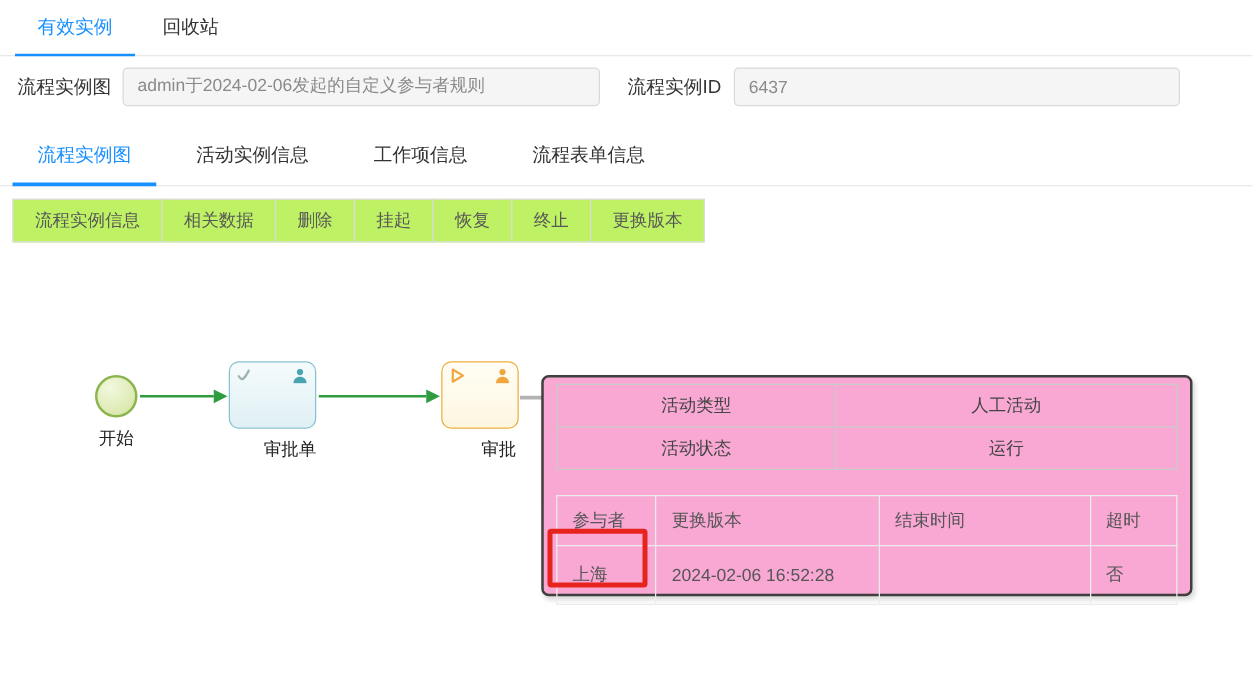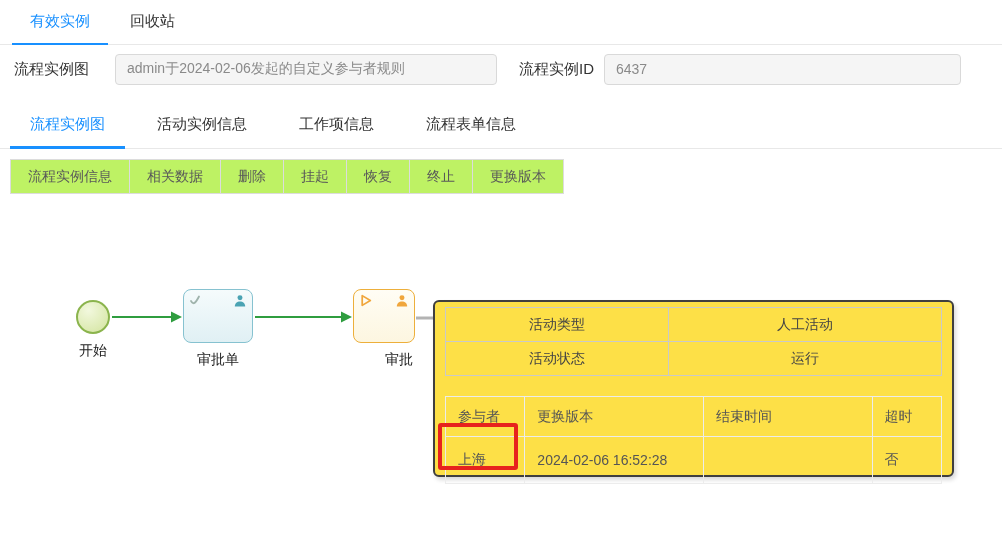--- a/index.html
+++ b/index.html
@@ -30,21 +30,21 @@
   .page-tab{display:flex;align-items:center;padding:0 18px;font-size:15px;color:#333;cursor:pointer;margin-right:4px;margin-bottom:-1px;border-bottom:2px solid transparent;}
   .page-tab.active{color:var(--accent);border-bottom-color:var(--accent);}
 
   
   .form-row{display:flex;align-items:center;height:48px;padding:0 14px;}
   .form-label{font-size:15px;color:#333;white-space:nowrap;}
   .form-input{
     height:31px;border:1px solid #d9d9d9;border-radius:4px;background:#f5f5f5;
     color:#8a8a8a;font-size:14px;padding:0 11px;font-family:inherit;outline:none;
   }
-  .input-name{width:382px;margin-left:26px;}
+  .input-name{width:382px;margin-left:9px;}
   .label-id{margin-left:22px;}
   .input-id{width:357px;margin-left:10px;}
 
   
   .detail-tabs{display:flex;align-items:stretch;height:46px;border-bottom:1px solid #e8e8e8;padding-left:10px;margin-top:10px;}
   .detail-tab{display:flex;align-items:center;padding:0 20px;font-size:15px;color:#333;cursor:pointer;margin-right:12px;margin-bottom:-1px;border-bottom:3px solid transparent;}
   .detail-tab.active{color:var(--accent);border-bottom-color:var(--accent);}
 
   
   .toolbar{display:flex;padding:10px 0 0 10px;}
@@ -61,21 +61,21 @@
   .arrow-head{fill:var(--arrow-green);}
   .conn-line{stroke:var(--connector-gray);stroke-width:3;}
 
   .start-node{
     position:absolute;left:76px;top:80px;width:34px;height:34px;border-radius:50%;
     background:radial-gradient(circle at 35% 28%, #f2f8de 0%, var(--start-fill) 80%);
     border:2px solid var(--start-border);cursor:pointer;
   }
   .node-label{position:absolute;font-size:14px;color:#222;text-align:center;white-space:nowrap;}
   .lbl-start{left:63px;top:122px;width:60px;}
-  .lbl-node1{left:183px;top:131px;width:70px;}
+  .lbl-node1{left:183px;top:131px;width:70px;text-align:right;}
   .lbl-node2{left:368px;top:131px;width:62px;}
 
   .task-node{position:absolute;border-radius:8px;cursor:pointer;}
   .node1{
     left:183px;top:69px;width:70px;height:54px;
     background:linear-gradient(180deg,#f5fbfc 0%,var(--node1-fill) 100%);
     border:1px solid var(--node1-border);
   }
   .node2{
     left:353px;top:69px;width:62px;height:54px;
@@ -85,21 +85,21 @@
   .node-ico{position:absolute;top:4px;width:14px;height:13px;}
   .ico-tl{left:5px;}
   .ico-tr{right:5px;}
   .check-stroke{stroke:var(--check-gray);stroke-width:1.8;fill:none;stroke-linecap:round;}
   .user1-fill{fill:var(--node1-icon);}
   .user2-fill{fill:var(--node2-icon);}
   .play-stroke{stroke:var(--node2-icon);stroke-width:1.6;fill:none;stroke-linejoin:round;}
 
   
   .popup{
-    position:absolute;left:433px;top:80px;width:521px;height:177px;background:#fde047;
+    position:absolute;left:433px;top:80px;width:521px;height:177px;background:#f9a8d4;
     border:2px solid #3f3f3f;border-radius:6px;box-shadow:2px 3px 4px rgba(0,0,0,.15);
     padding:5px 10px 6px 10px;
   }
   table{border-collapse:collapse;width:100%;table-layout:fixed;}
   .info-table td{
     border:1px solid #c9c9c9;text-align:center;height:34px;font-size:14px;color:#444;
   }
   .info-col-k{width:45%;}
   .part-table{margin-top:20px;}
   .part-table th,.part-table td{

